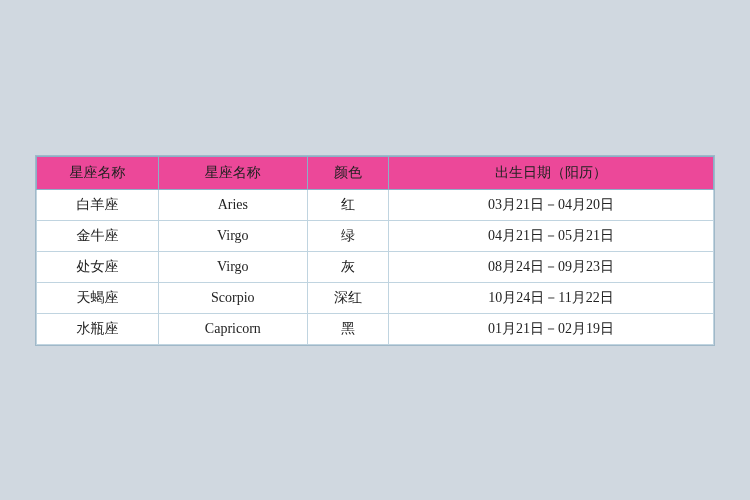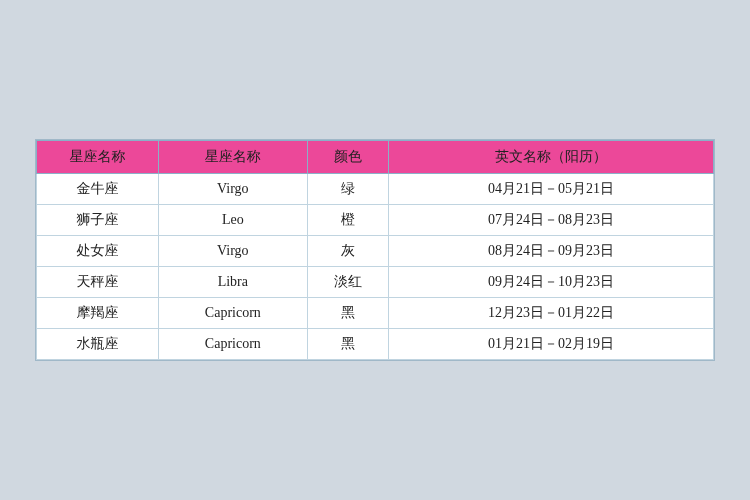--- a/index.html
+++ b/index.html
@@ -63,53 +63,47 @@
 </head>
 <body>
 
 <div class="table-container">
   <table>
     <thead>
       <tr>
         <th class="col-zh">星座名称</th>
         <th class="col-en">星座名称</th>
         <th class="col-color">颜色</th>
-        <th class="col-date">英文名称（阳历）</th>
+        <th class="col-date">出生日期（阳历）</th>
       </tr>
     </thead>
     <tbody id="table-body">
+    <tr>
+          <td>白羊座</td>
+          <td>Aries</td>
+          <td>红</td>
+          <td>03月21日－04月20日</td>
+        </tr>
         <tr>
           <td>金牛座</td>
           <td>Virgo</td>
           <td>绿</td>
           <td>04月21日－05月21日</td>
-        </tr>
-        <tr>
-          <td>狮子座</td>
-          <td>Leo</td>
-          <td>橙</td>
-          <td>07月24日－08月23日</td>
         </tr>
         <tr>
           <td>处女座</td>
           <td>Virgo</td>
           <td>灰</td>
           <td>08月24日－09月23日</td>
         </tr>
         <tr>
-          <td>天秤座</td>
-          <td>Libra</td>
-          <td>淡红</td>
-          <td>09月24日－10月23日</td>
-        </tr>
-        <tr>
-          <td>摩羯座</td>
-          <td>Capricorn</td>
-          <td>黑</td>
-          <td>12月23日－01月22日</td>
+          <td>天蝎座</td>
+          <td>Scorpio</td>
+          <td>深红</td>
+          <td>10月24日－11月22日</td>
         </tr>
         <tr>
           <td>水瓶座</td>
           <td>Capricorn</td>
           <td>黑</td>
           <td>01月21日－02月19日</td>
         </tr>
       </tbody>
   </table>
 </div>

